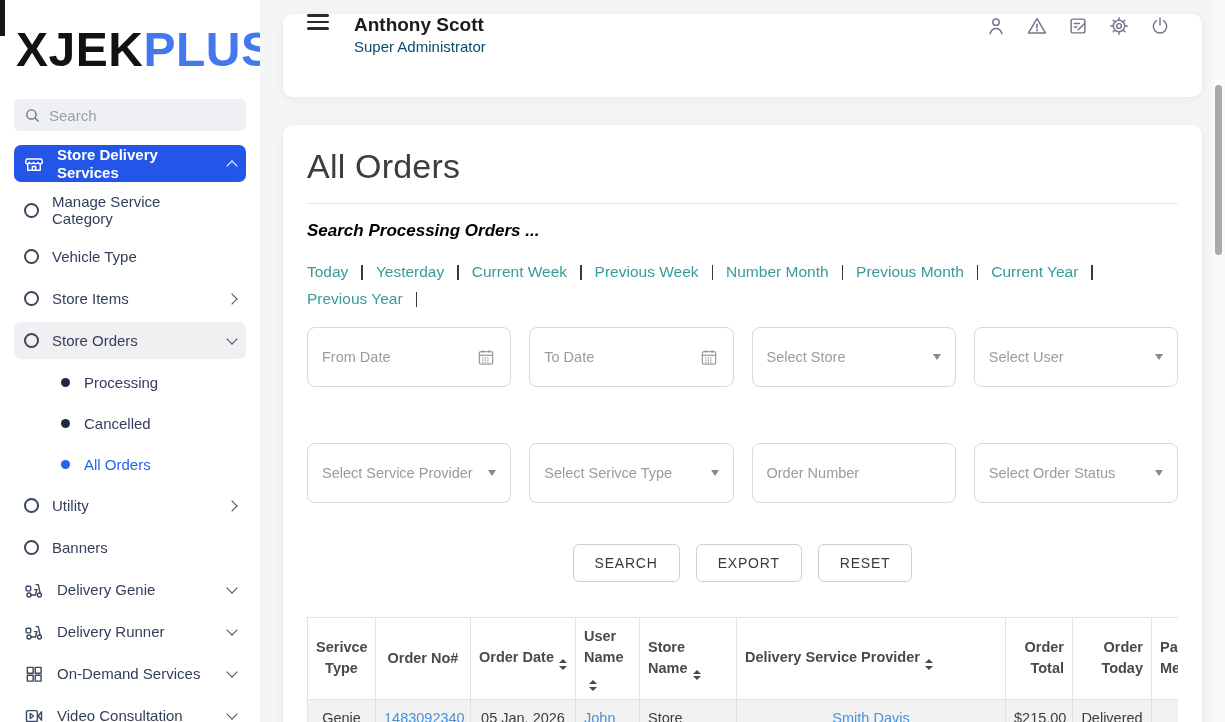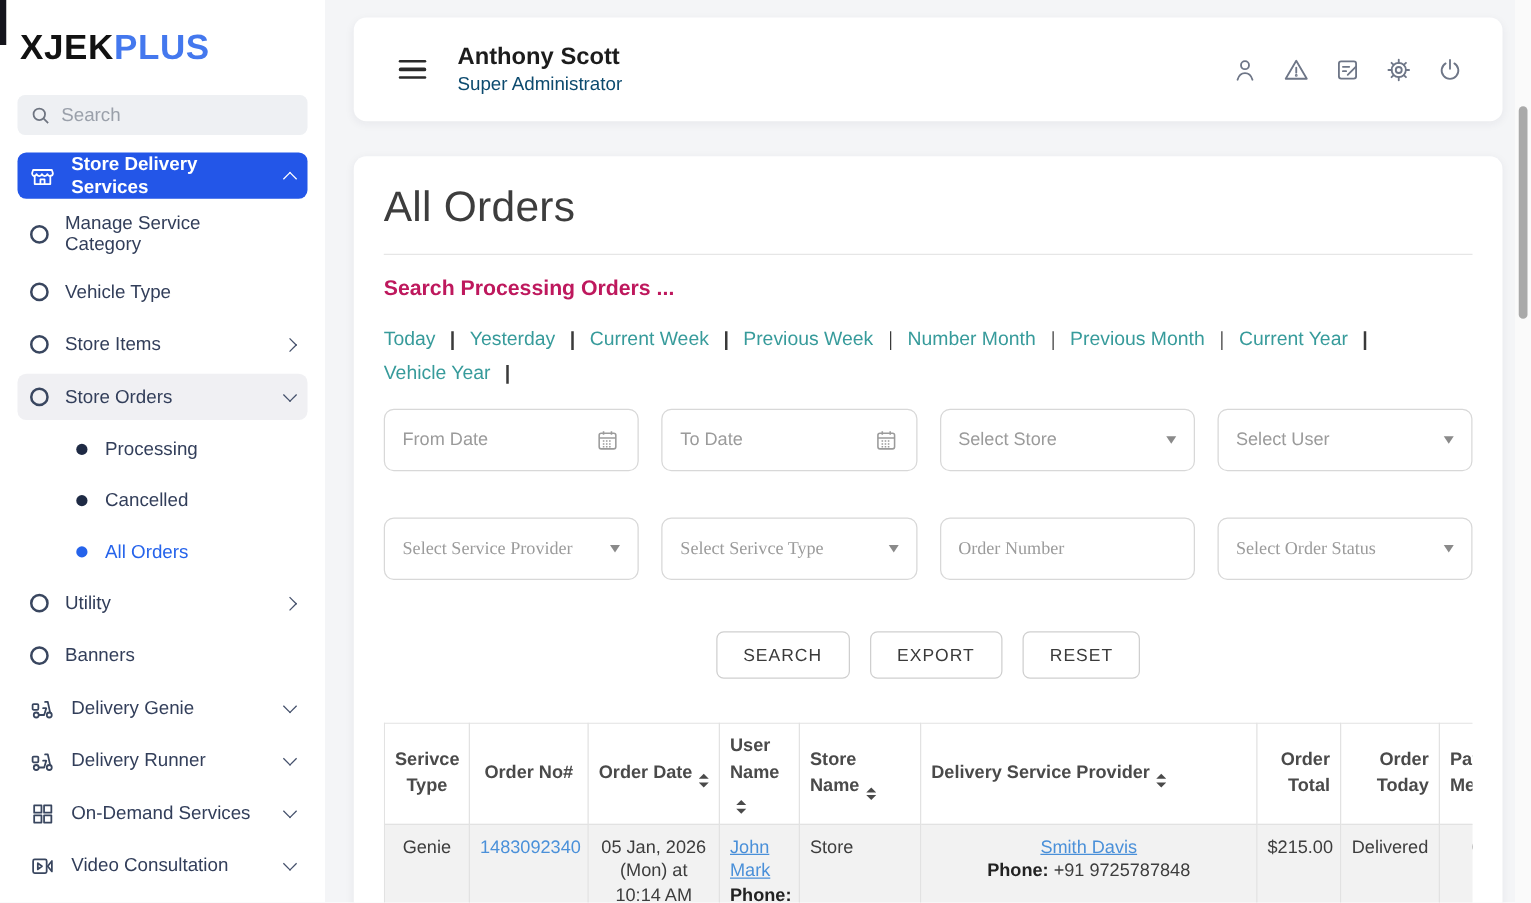--- a/index.html
+++ b/index.html
@@ -5,21 +5,21 @@
   * { box-sizing: border-box; margin: 0; padding: 0; }
   html,body { width:1225px; height:722px; overflow:hidden; }
   body { font-family:"Liberation Sans", sans-serif; background:#f4f5f7; }
   .app { position:relative; width:1225px; height:722px; display:flex; overflow:hidden; }
 
   
   .edge-strip { position:absolute; left:0; top:0; width:5px; height:36px; background:#15151c; z-index:30; }
 
   
   .sidebar { width:260px; min-width:260px; height:722px; background:#ffffff; padding:0 14px; overflow:hidden; }
-  .logo { margin:22px 0 0 2px; font-size:28px; font-weight:800; letter-spacing:.5px; color:#121212; }
+  .logo { margin:22px 0 0 2px; font-size:48px; font-weight:800; letter-spacing:.5px; color:#121212; }
   .logo .accent { color:#4478ee; }
   .search-box { margin-top:22px; height:32px; background:#eef0f3; border-radius:6px; display:flex; align-items:center; gap:8px; padding:0 10px; }
   .search-box input { border:none; background:transparent; outline:none; font-size:15px; color:#444; width:100%; font-family:inherit; }
   .search-box input::placeholder { color:#9aa0aa; }
 
   .nav { margin-top:14px; }
   .nav-item { display:flex; align-items:center; gap:13px; height:37px; padding:0 10px; border-radius:7px; color:#323e5a; font-size:15px; cursor:pointer; margin-bottom:5px; }
   .nav-item .label { flex:1; line-height:1.15; }
   .nav-item.active { background:#2356e8; color:#ffffff; font-weight:700; }
   .nav-item.expanded { background:#f0f0f3; }
@@ -32,41 +32,41 @@
 
   .chev { width:8px; height:8px; border-right:1.8px solid #44506b; border-bottom:1.8px solid #44506b; display:inline-block; }
   .chev.right { transform:rotate(-45deg); }
   .chev.down  { transform:rotate(45deg); margin-top:-3px; }
   .chev.up    { transform:rotate(-135deg); margin-top:4px; }
   .nav-item.active .chev { border-color:#ffffff; }
   .side-svg { width:20px; height:20px; min-width:20px; stroke:#39465f; fill:none; stroke-width:1.7; stroke-linecap:round; stroke-linejoin:round; }
 
   
   .main { flex:1; position:relative; padding:14px 23px 0 23px; }
-  .topbar { background:#fff; border-radius:10px; height:83px; box-shadow:0 2px 8px rgba(30,30,60,.06); display:flex; align-items:center; padding:0 30px 0 36px; }
+  .topbar { background:#fff; border-radius:10px; height:83px; box-shadow:0 2px 8px rgba(30,30,60,.06); display:flex; align-items:flex-start; padding:0 30px 0 24px; }
   .hamburger { display:flex; flex-direction:column; gap:4px; cursor:pointer; margin-right:25px; }
   .hamburger span { width:22px; height:2.6px; background:#2a2a2a; border-radius:2px; }
   .user-block .name { font-size:19px; font-weight:700; color:#1c1c1c; }
   .user-block .role { font-size:15px; color:#0c4a6e; margin-top:2px; }
   .top-icons { margin-left:auto; display:flex; align-items:center; gap:17px; }
   .top-icons .ticon { width:24px; height:24px; cursor:pointer; display:flex; align-items:center; justify-content:center; }
   .ticon svg { width:22px; height:22px; stroke:#6e7687; fill:none; stroke-width:1.6; stroke-linecap:round; stroke-linejoin:round; }
 
   .content { background:#fff; border-radius:10px; margin-top:28px; height:660px; box-shadow:0 2px 8px rgba(30,30,60,.06); padding:22px 24px; overflow:hidden; }
   .page-title { font-size:34px; font-weight:500; color:#3d3d3d; letter-spacing:.2px; }
   .title-divider { border:none; border-top:1px solid #e6e6e6; margin:17px 0 0 0; }
-  .page-subtitle { margin-top:17px; font-size:17px; font-weight:700; color:#be185d; }
+  .page-subtitle { margin-top:17px; font-size:17px; font-weight:700; color:#000000;font-style:italic; }
 
   .quick-links { margin-top:22px; display:flex; flex-wrap:wrap; align-items:center; column-gap:13px; row-gap:9px; max-width:880px; }
   .quick-links a { color:#379b9b; font-size:15.5px; text-decoration:none; cursor:pointer; }
   .qsep { width:1.5px; height:15px; background:#3a3a3a; display:inline-block; }
 
   .filter-row { display:grid; grid-template-columns:repeat(4,1fr); gap:18px; margin-top:19px; }
-  .filter-row.second { margin-top:37px;font-family:Liberation Serif, serif; }
-  .field { height:50px; border:1px solid #d8d8d8; border-radius:8px; display:flex; align-items:center; padding:0 14px; background:#fff; color:#9b9b9b; font-size:14.5px; cursor:pointer; }
+  .filter-row.second { margin-top:56px; }
+  .field { height:60px; border:1px solid #d8d8d8; border-radius:8px; display:flex; align-items:center; padding:0 14px; background:#fff; color:#9b9b9b; font-size:14.5px; cursor:pointer; }
   .field input { border:none; outline:none; width:100%; font-size:14.5px; color:#555; background:transparent; font-family:inherit; }
   .field input::placeholder { color:#9b9b9b; }
   .field .grow { flex:1; }
   .cal-icon svg { width:20px; height:20px; stroke:#9b9b9b; fill:none; stroke-width:1.5; }
   .caret { width:0; height:0; border-left:4.5px solid transparent; border-right:4.5px solid transparent; border-top:6px solid #8a8a8a; }
 
   .btn-row { margin-top:41px; display:flex; justify-content:center; gap:16px; }
   .btn { background:#fff; border:1px solid #cfcfcf; border-radius:6px; padding:10px 21px; font-size:14px; letter-spacing:.8px; color:#3a3a3a; font-weight:500; cursor:pointer; font-family:inherit; }
 
   .table-wrap { margin-top:35px; width:871px; overflow:hidden; }
@@ -283,21 +283,21 @@
         <a>Current Week</a>
           <span class="qsep"></span>
         <a>Previous Week</a>
           <span class="qsep"></span>
         <a>Number Month</a>
           <span class="qsep"></span>
         <a>Previous Month</a>
           <span class="qsep"></span>
         <a>Current Year</a>
           <span class="qsep"></span>
-        <a>Vehicle Year</a>
+        <a>Previous Year</a>
           <span class="qsep"></span>
       </div>
 
       <div class="filter-row">
         <div class="field">
           <input class="grow" type="text" placeholder="From Date" style="">
           <span class="cal-icon" style="display:flex">
             <svg viewBox="0 0 24 24">
                 <rect x="4" y="5.5" width="16" height="15" rx="2"></rect>
                 <line x1="4" y1="10" x2="20" y2="10"></line>

